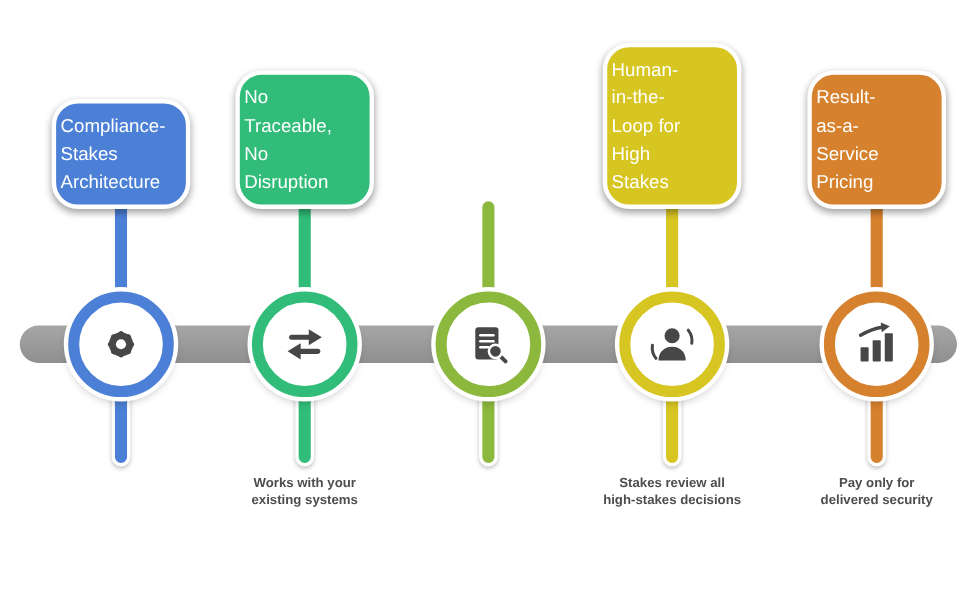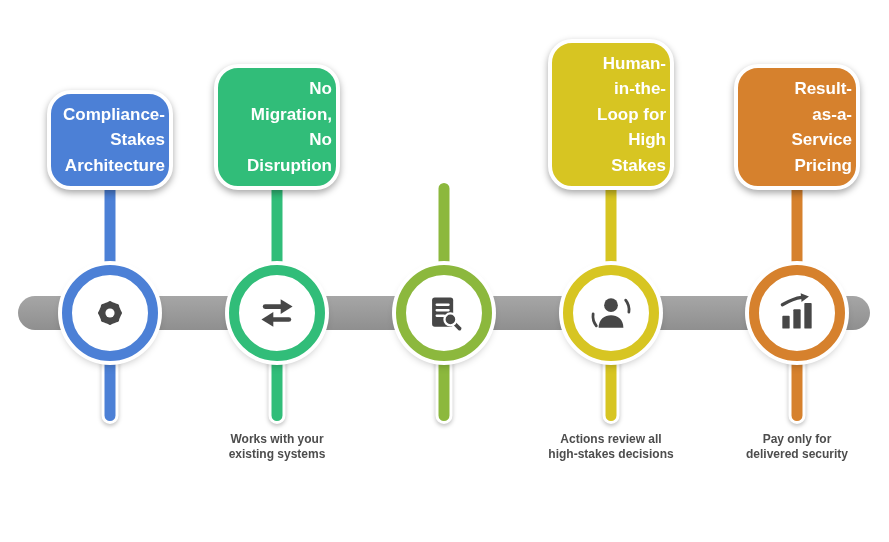--- a/index.html
+++ b/index.html
@@ -40,24 +40,24 @@
     box-shadow: 0 3px 7px rgba(0,0,0,0.35);
     padding: 8px 4px;
     z-index: 4;
     display: flex;
     align-items: center;
     justify-content: center;
   }
   .box span {
     display: block;
     width: 100%;
-    text-align: right;
+    text-align: left;
     color: #ffffff;
     font-size: 17px;
-    font-weight: 700;
+    font-weight: 400;
     line-height: 1.5;
     white-space: pre-line;
   }
   .stem {
     position: absolute;
     left: 50%;
     transform: translateX(-50%);
     width: 11px;
     background: var(--c);
     border: 3px solid #ffffff;
@@ -127,21 +127,21 @@
         </g>
         <circle cx="24" cy="24" r="5" fill="#ffffff"></circle>
       </svg>
     </div>
     <div class="stem stem-bottom"></div>
   </div>
 
   <div class="col c2" style="--c: #31bd79;">
     <div class="box">
       <span>No
-Migration,
+Traceable,
 No
 Disruption</span>
     </div>
     <div class="stem stem-top"></div>
     <div class="ring">
       <svg viewBox="0 0 48 48">
         <g stroke="#474747" stroke-width="5" stroke-linecap="round" fill="none">
           <path d="M11 17 H28"></path>
           <path d="M37 31 H20"></path>
         </g>
@@ -188,21 +188,21 @@
           <circle cx="24" cy="15.5" r="7.5"></circle>
           <path d="M10.5 40 C10.5 31 17 26.5 24 26.5 C31 26.5 37.5 31 37.5 40 Z"></path>
         </g>
         <g stroke="#474747" stroke-width="3" fill="none" stroke-linecap="round">
           <path d="M40 10 a17 17 0 0 1 3.5 13"></path>
           <path d="M8 38 a17 17 0 0 1 -3.5 -13"></path>
         </g>
       </svg>
     </div>
     <div class="stem stem-bottom"></div>
-    <div class="desc">Actions review all
+    <div class="desc">Stakes review all
 high-stakes decisions</div>
   </div>
 
   <div class="col c5" style="--c: #d6812d;">
     <div class="box">
       <span>Result-
 as-a-
 Service
 Pricing</span>
     </div>

